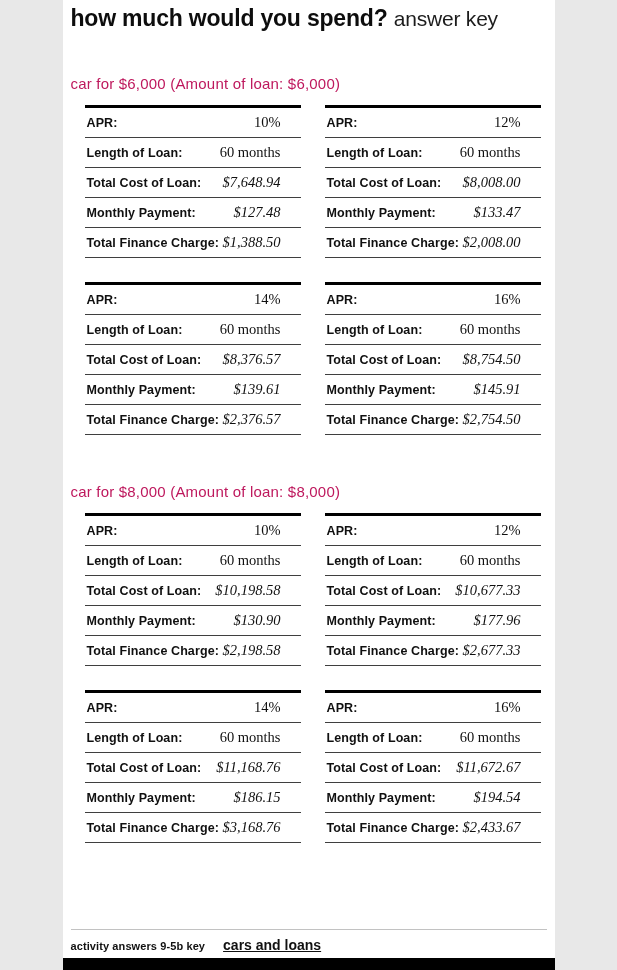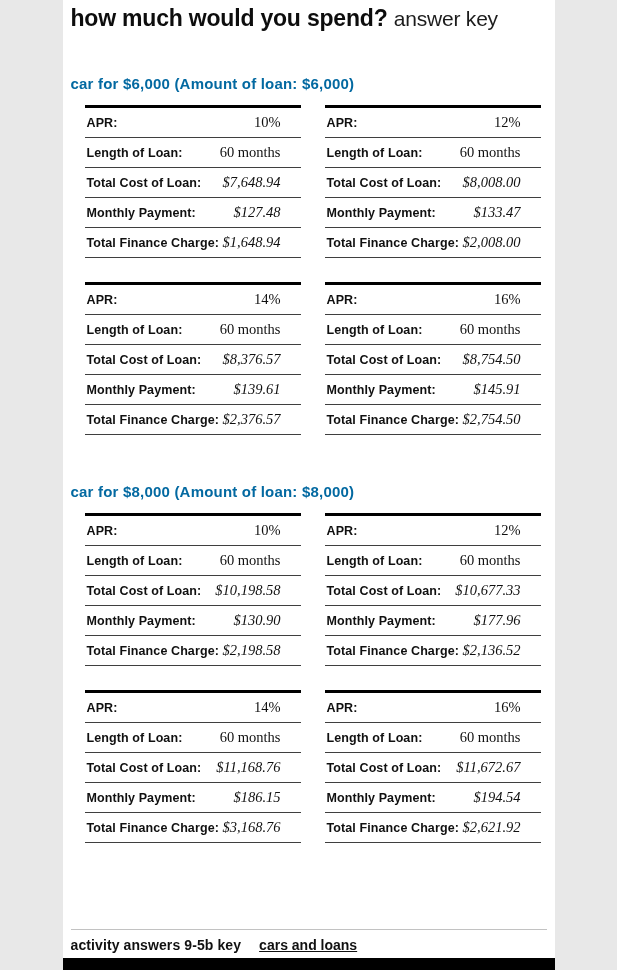--- a/index.html
+++ b/index.html
@@ -18,23 +18,23 @@
   .title-bold { font-weight:bold; color:#0d0d0d; }
   .title-light { font-weight:normal; font-size:21px; color:#1c1c1c; }
 
   
   .loan-section { padding:0 8px; }
   .section-1 { margin-top:44px; }
   .section-2 { margin-top:48px; }
   .section-heading {
     margin:4px 0 13px 0;
     font-size:15px;
-    font-weight:bold;
+    font-weight:normal;
     letter-spacing:0.2px;
-    color:#0369a1;
+    color:#be185d;
   }
   .table-grid {
     display:grid;
     grid-template-columns:1fr 1fr;
     column-gap:50px;
     row-gap:34px;
     margin-left:14px;
     margin-right:6px;
     gap:24px;
   }
@@ -63,21 +63,21 @@
 
   
   .page-footer {
     position:absolute;
     left:8px; right:8px; bottom:17px;
     display:flex;
     align-items:baseline;
     border-top:1px solid #c2c2c2;
     padding-top:7px;
   }
-  .footer-left { font-weight:bold; font-size:14px; letter-spacing:0.1px; }
+  .footer-left { font-weight:bold; font-size:11px; letter-spacing:0.1px; }
   .footer-url  { margin-left:auto; font-size:14.5px; color:#161616; }
   .footer-right{ margin-left:18px; font-weight:bold; font-size:14px;text-decoration:underline; }
 
   .bottom-bar {
     position:absolute;
     left:0; bottom:0;
     width:100%; height:12px;
     background:#000;
   }
 </style>
@@ -109,21 +109,21 @@
             <div class="row">
               <span class="label">Total Cost of Loan:</span>
               <span class="value money">$7,648.94</span>
             </div>
             <div class="row">
               <span class="label">Monthly Payment:</span>
               <span class="value money">$127.48</span>
             </div>
             <div class="row">
               <span class="label">Total Finance Charge:</span>
-              <span class="value money">$1,648.94</span>
+              <span class="value money">$1,388.50</span>
             </div>
           </div>
           <div class="loan-table">
             <div class="row">
               <span class="label">APR:</span>
               <span class="value">12%</span>
             </div>
             <div class="row">
               <span class="label">Length of Loan:</span>
               <span class="value">60 months</span>
@@ -224,21 +224,21 @@
             <div class="row">
               <span class="label">Total Cost of Loan:</span>
               <span class="value money">$10,677.33</span>
             </div>
             <div class="row">
               <span class="label">Monthly Payment:</span>
               <span class="value money">$177.96</span>
             </div>
             <div class="row">
               <span class="label">Total Finance Charge:</span>
-              <span class="value money">$2,136.52</span>
+              <span class="value money">$2,677.33</span>
             </div>
           </div>
           <div class="loan-table">
             <div class="row">
               <span class="label">APR:</span>
               <span class="value">14%</span>
             </div>
             <div class="row">
               <span class="label">Length of Loan:</span>
               <span class="value">60 months</span>
@@ -268,21 +268,21 @@
             <div class="row">
               <span class="label">Total Cost of Loan:</span>
               <span class="value money">$11,672.67</span>
             </div>
             <div class="row">
               <span class="label">Monthly Payment:</span>
               <span class="value money">$194.54</span>
             </div>
             <div class="row">
               <span class="label">Total Finance Charge:</span>
-              <span class="value money">$2,621.92</span>
+              <span class="value money">$2,433.67</span>
             </div>
           </div>
         </div>
       </section>
     </main>
 
   <footer class="page-footer">
     <span class="footer-left">activity answers 9-5b key</span>
     <span class="footer-right">cars and loans</span>
   </footer>

